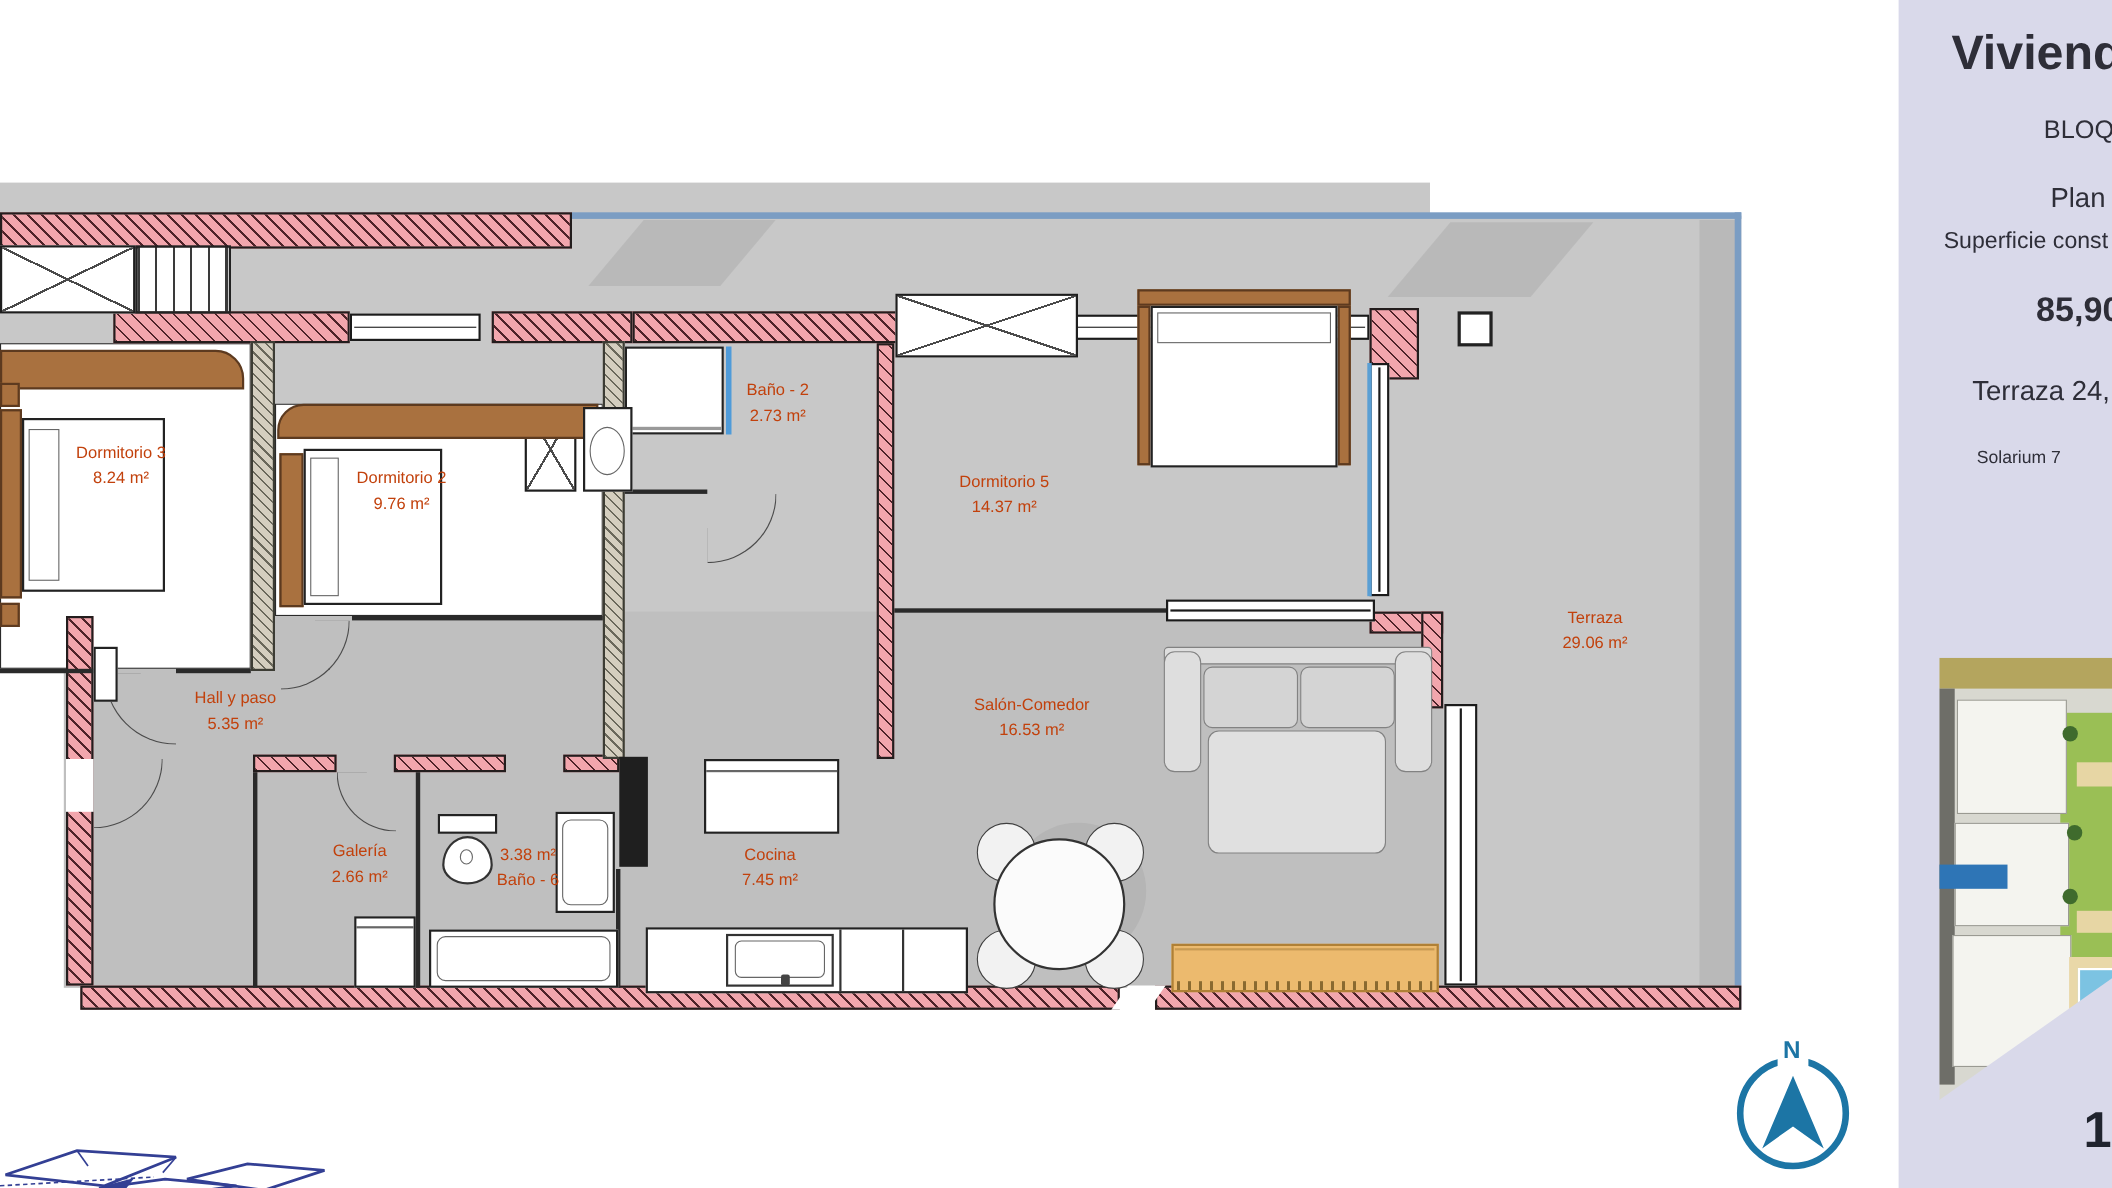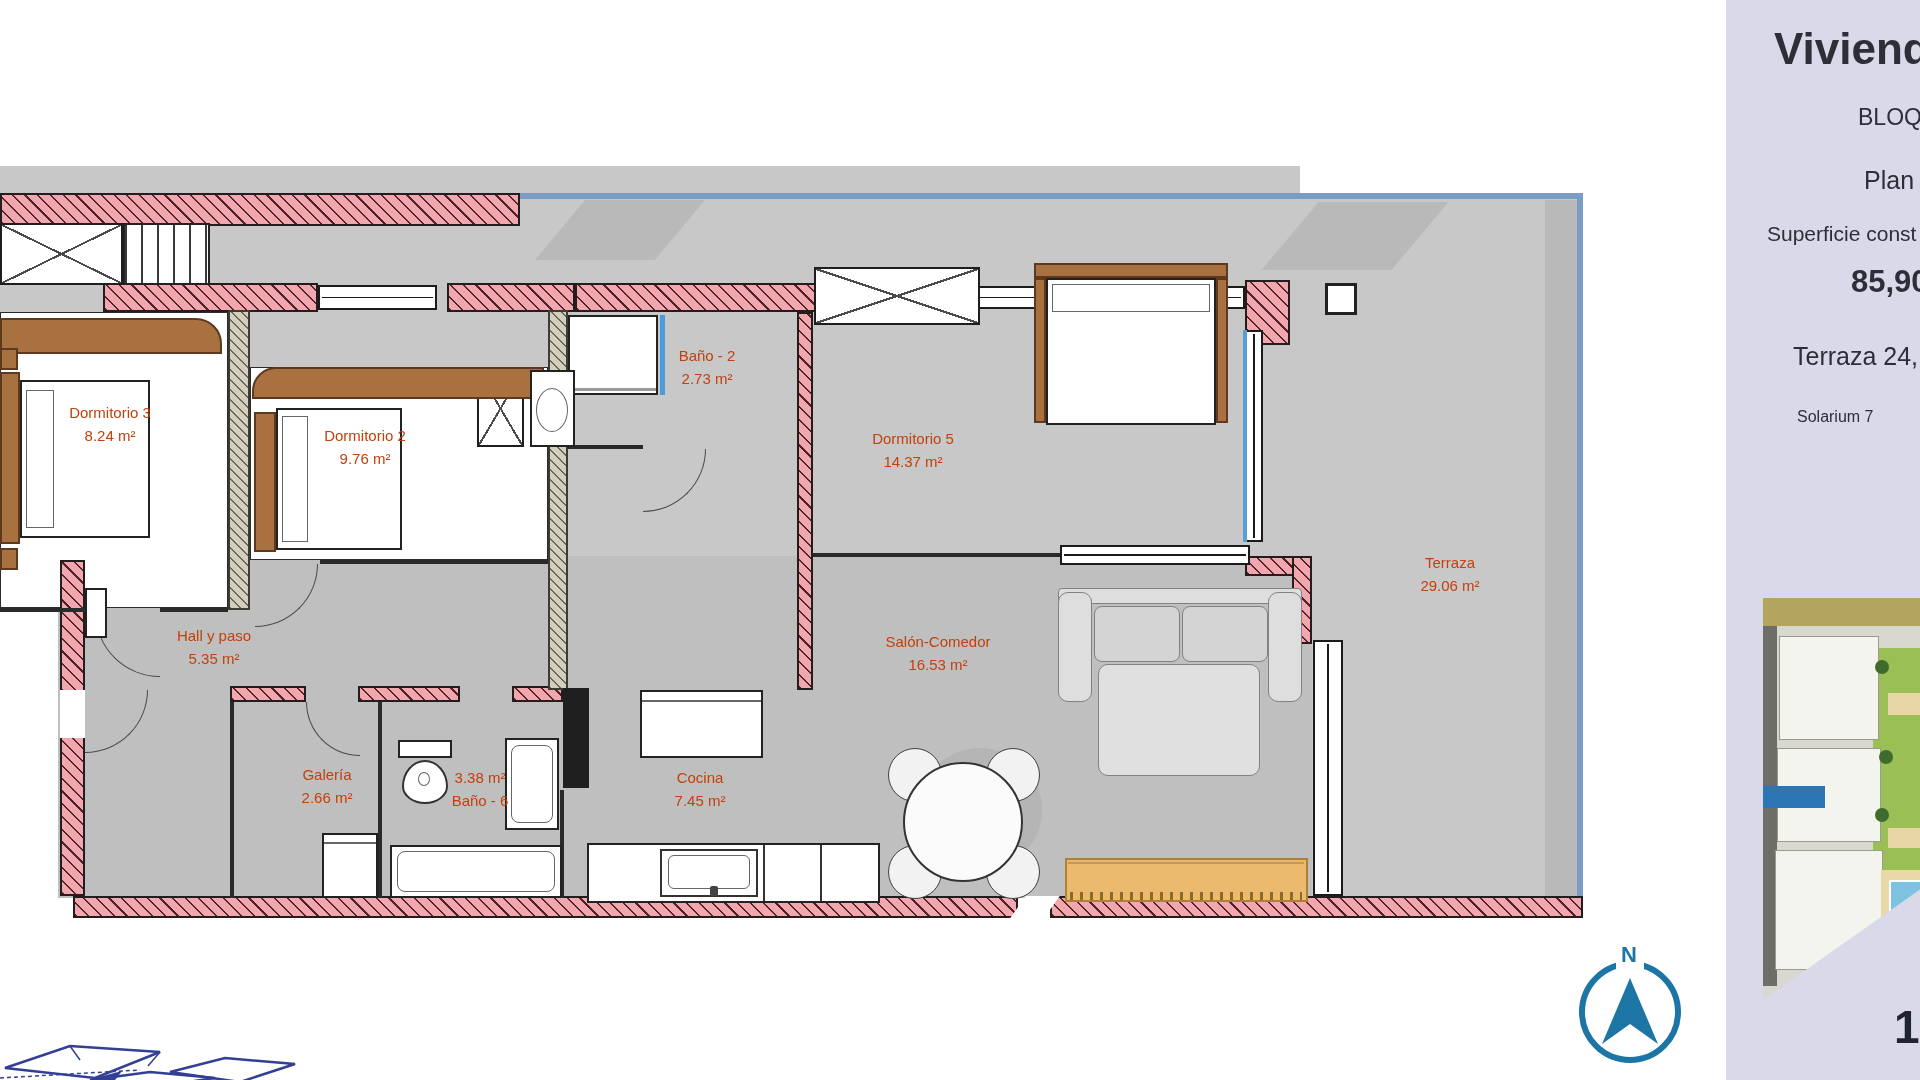--- a/index.html
+++ b/index.html
@@ -245,21 +245,21 @@
         <line x1="0" y1="50" x2="140" y2="42" stroke-dasharray="4 3"></line>
       </g>
       <polygon points="95,50 122,43 112,56" fill="#333f94"></polygon>
     </svg>
   </div>
 
   <div class="a sidebar" style="left:1726px;top:0;width:194px;height:1080px;">
     <div class="a sb-text" style="left:48px;top:24px;font-size:44px;font-weight:bold;">Vivienda</div>
     <div class="a sb-text" style="left:132px;top:104px;font-size:23px;">BLOQ</div>
     <div class="a sb-text" style="left:138px;top:166px;font-size:25px;">Plan</div>
-    <div class="a sb-text" style="left:41px;top:222px;font-size:21px;">Superficie const</div>
+    <div class="a sb-text" style="left:41px;top:207px;font-size:21px;">Superficie const</div>
     <div class="a sb-text" style="left:125px;top:264px;font-size:31px;font-weight:bold;">85,90</div>
     <div class="a sb-text" style="left:67px;top:342px;font-size:25px;">Terraza 24,</div>
     <div class="a sb-text" style="left:71px;top:408px;font-size:16px;">Solarium 7</div>
 
     <div class="a" style="left:37px;top:598px;width:157px;height:402px;overflow:hidden;">
       <div class="a" style="left:0;top:0;width:230px;height:402px;background:#d8d8d0;"></div>
       <div class="a" style="left:0;top:0;width:230px;height:28px;background:#b4a55e;"></div>
       <div class="a" style="left:0;top:28px;width:14px;height:360px;background:#6e6e68;"></div>
       <div class="a" style="left:110px;top:50px;width:100px;height:315px;background:#9abf55;"></div>
       <div class="a" style="left:16px;top:38px;width:98px;height:102px;background:#f4f4ef;border:1px solid #9a9a92;"></div>

